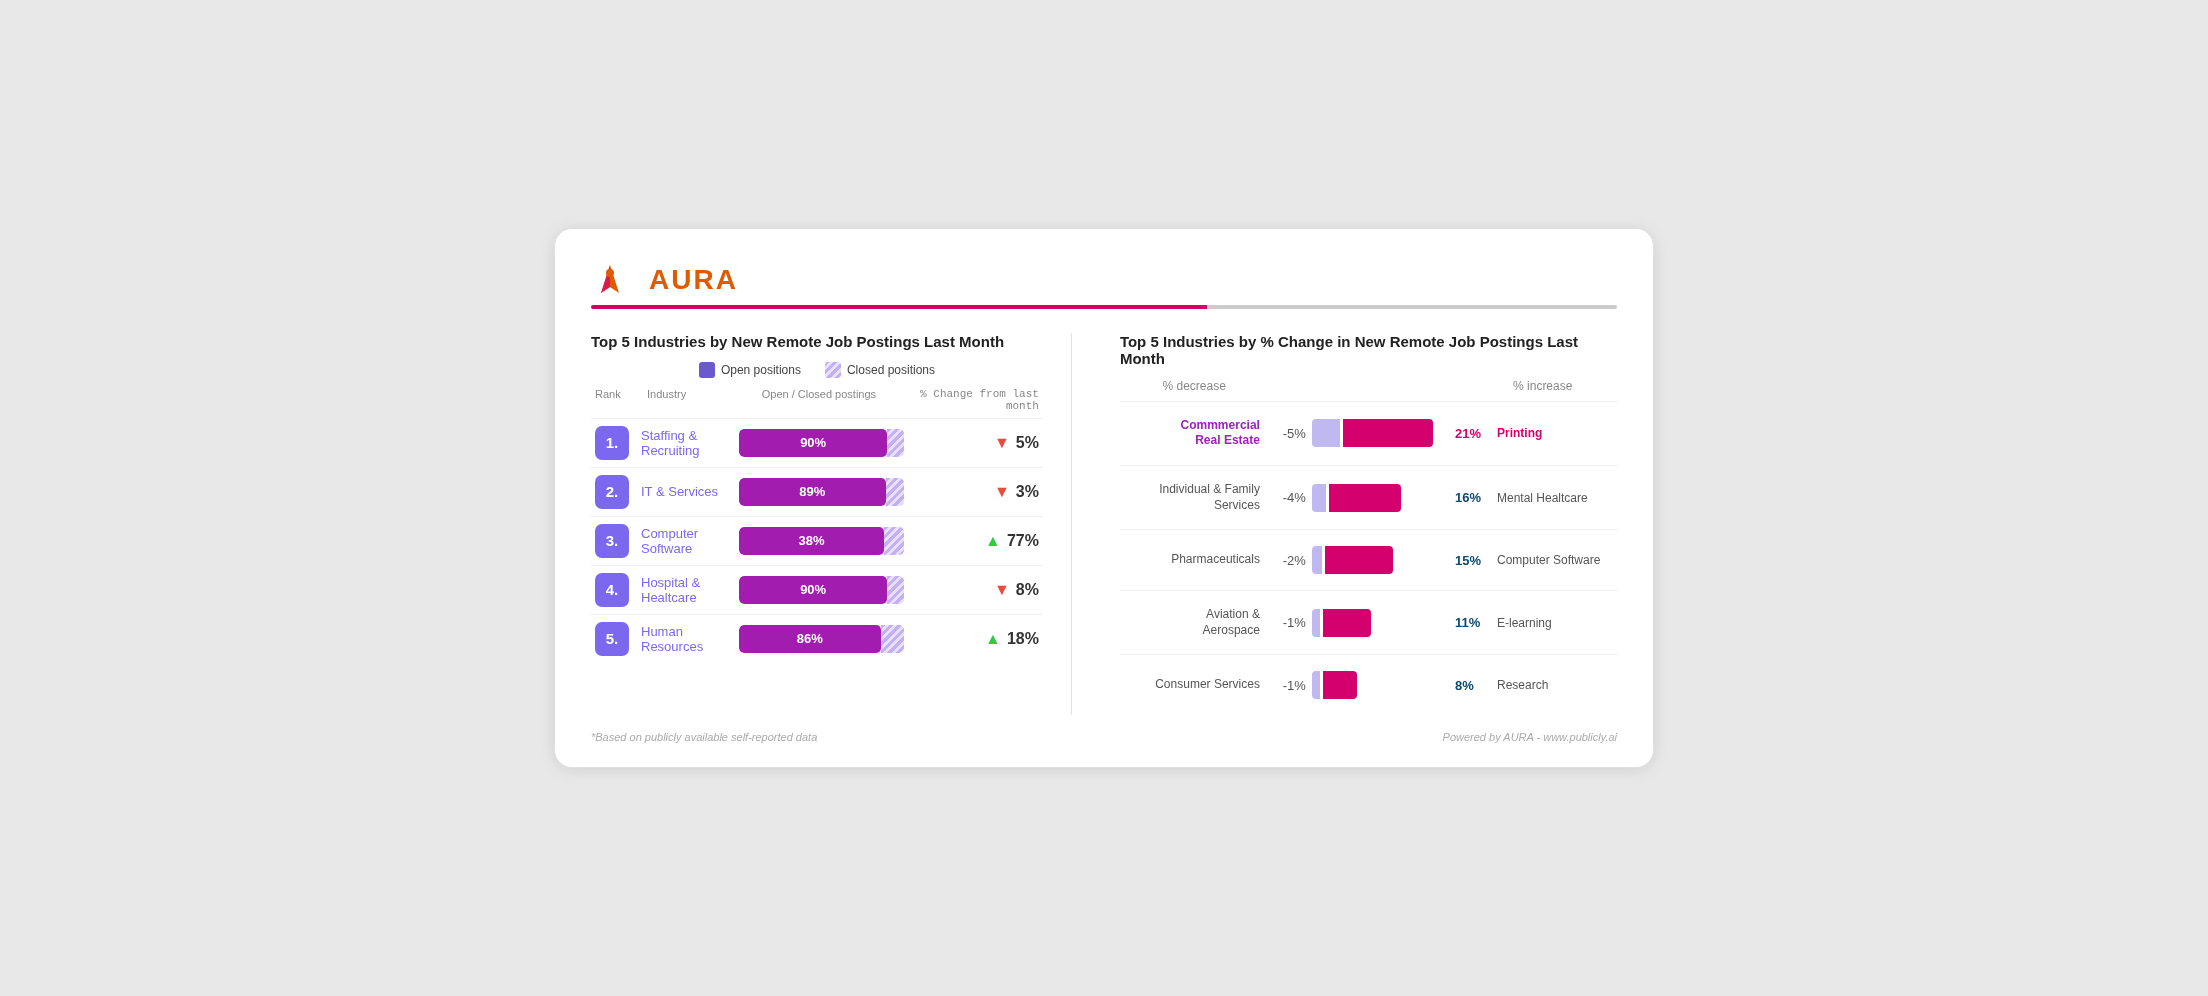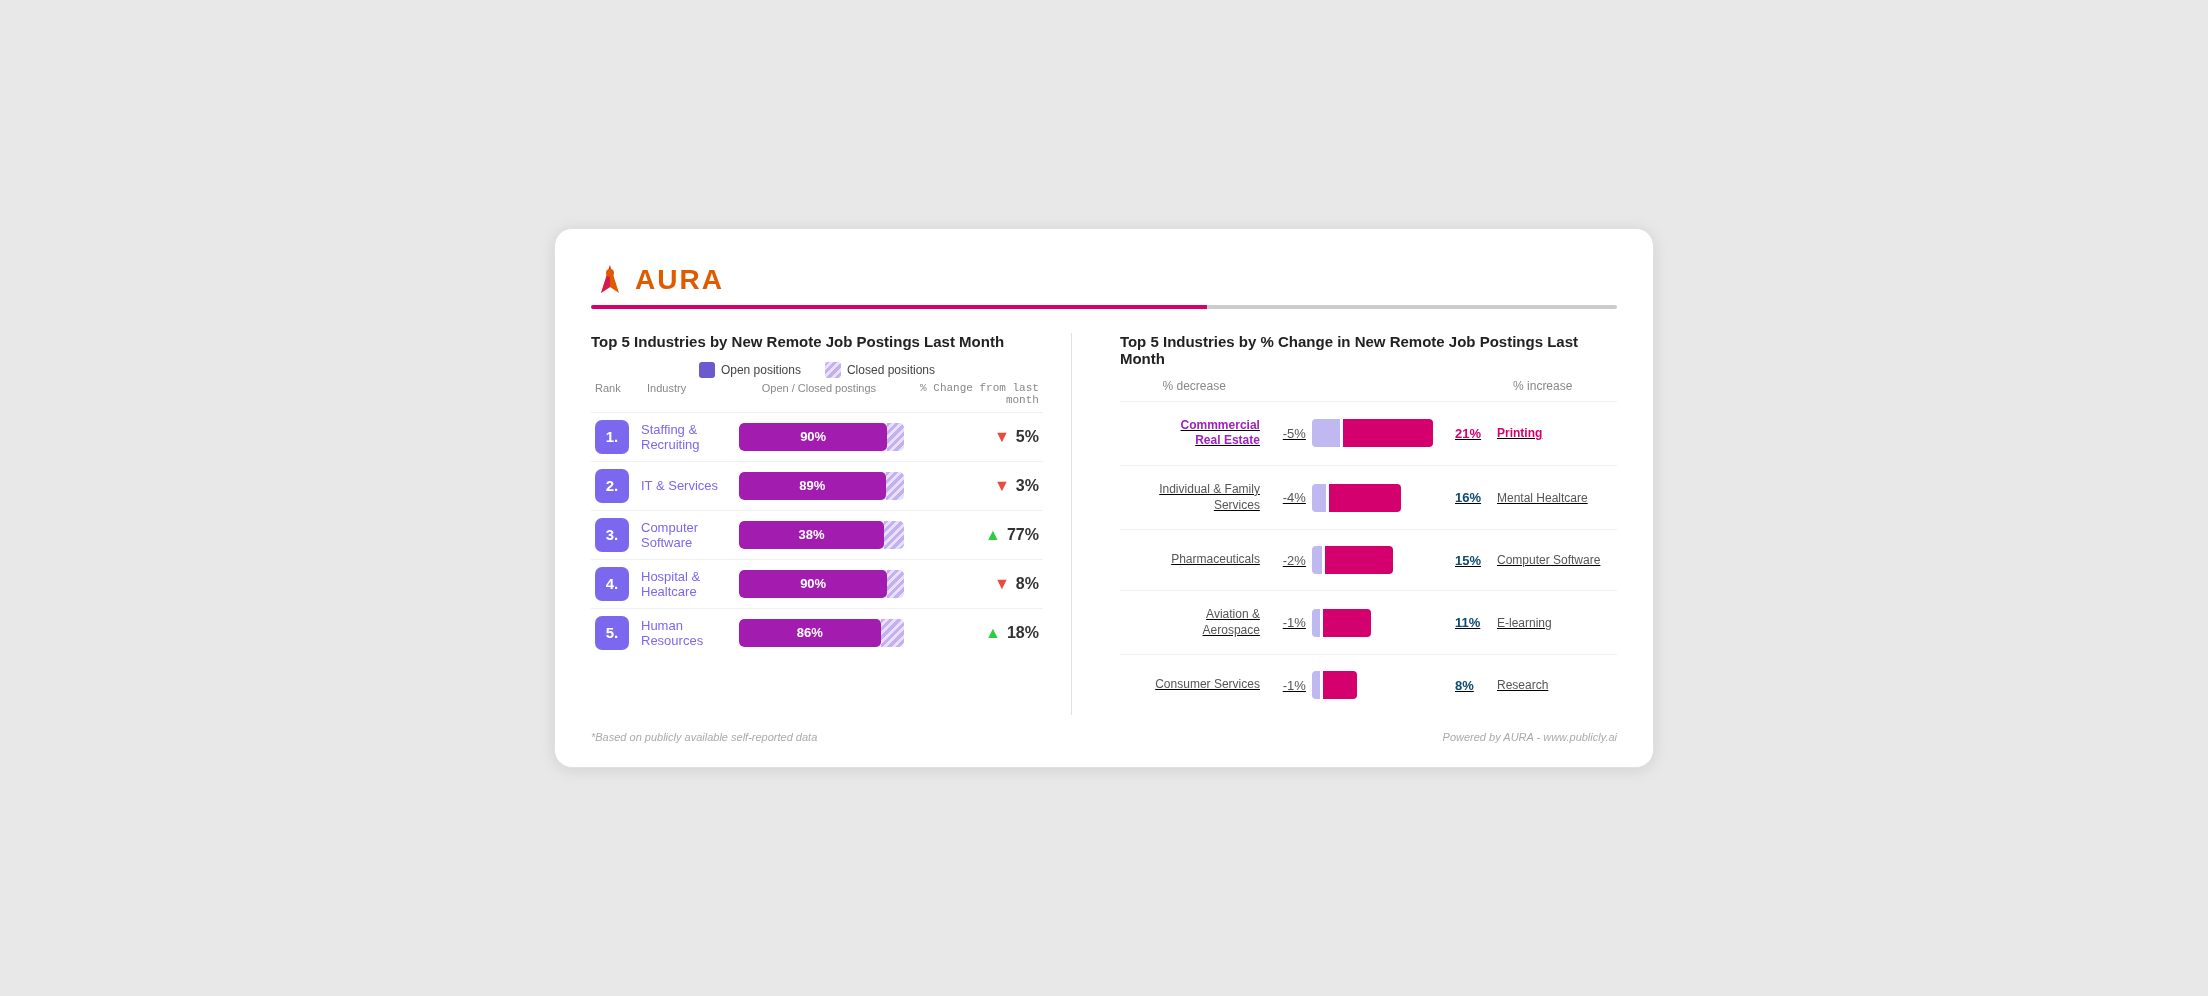--- a/index.html
+++ b/index.html
@@ -30,21 +30,21 @@
       color: #333;
       font-weight: 400;
     }
     .header-title strong {
       color: #d4006e;
       font-weight: 900;
     }
     .logo-area {
       display: flex;
       align-items: center;
-      gap: 6px;
+      gap: 20px;
     }
     .logo-icon {
       width: 38px;
       height: 38px;
     }
     .logo-text {
       font-size: 28px;
       font-weight: 900;
       color: #e05a00;
       letter-spacing: 2px;
@@ -72,21 +72,21 @@
     .section-title {
       font-size: 15px;
       font-weight: 700;
       color: #222;
       margin-bottom: 12px;
     }
     .legend {
       display: flex;
       gap: 24px;
       justify-content: center;
-      margin-bottom: 4px;
+      margin-bottom: 10px;
     }
     .legend-item {
       display: flex;
       align-items: center;
       gap: 6px;
       font-size: 12px;
       color: #444;
     }
     .legend-box {
       width: 16px;
@@ -208,21 +208,20 @@
       text-align: center;
       font-size: 12px;
       color: #888;
     }
     .rp-row {
       display: flex;
       align-items: center;
       padding: 16px 0;
       border-top: 1px solid #f0f0f0;
       gap: 6px;
-      text-decoration: underline;
     }
     .rp-industry {
       width: 140px;
       font-size: 12px;
       color: #555;
       text-align: right;
       line-height: 1.3;
     }
     .rp-industry.highlight {
       color: #a020c0;

